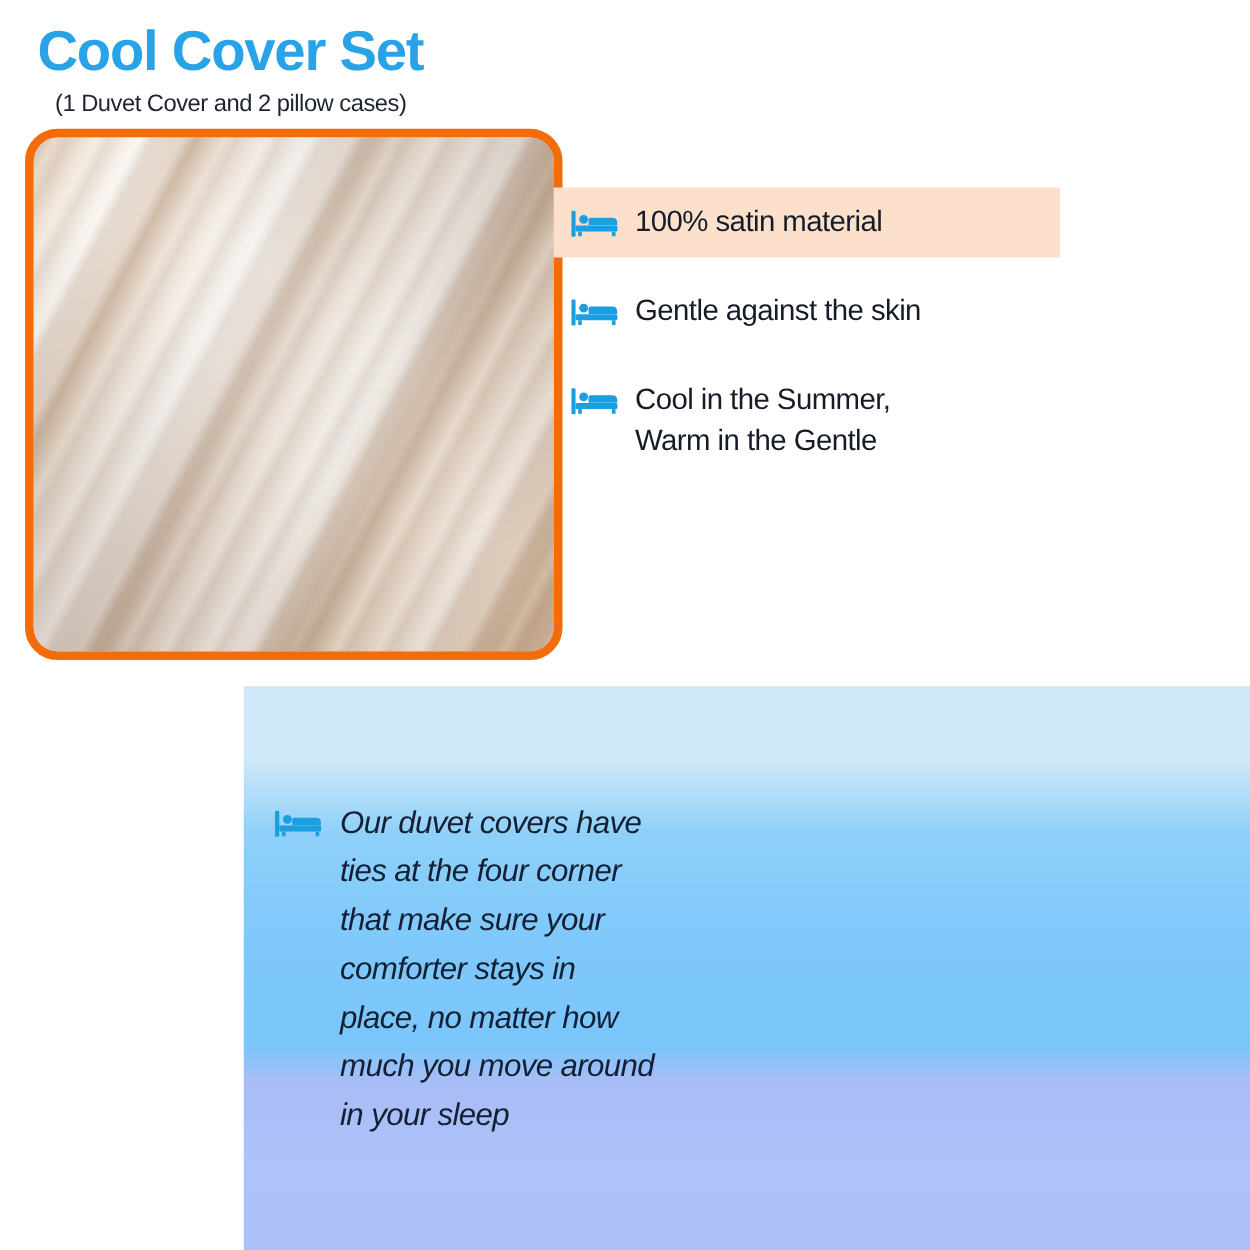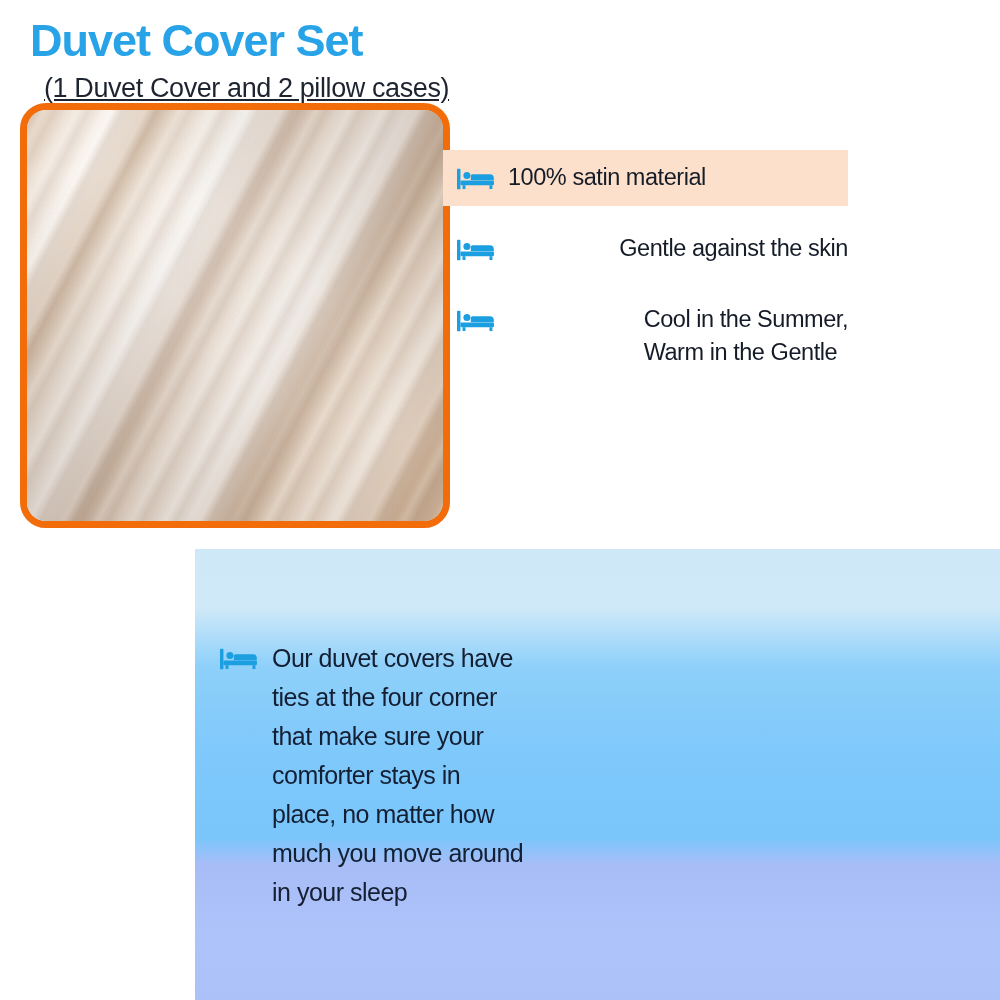--- a/index.html
+++ b/index.html
@@ -32,27 +32,26 @@
     font-size: 45px;
     font-weight: bold;
     letter-spacing: -1.0px;
     color: #29a3e8;
     line-height: 1.0;
     padding-top: 18px;
     white-space: nowrap;
   }
 
   #page-subtitle {
-    font-size: 27px;
+    font-size: 19px;
     color: #1d2430;
     letter-spacing: -0.4px;
     padding-top: 10px;
     padding-left: 14px;
     white-space: nowrap;
-    text-decoration: underline;
   }
 
   
   #fabric-photo-frame {
     position: absolute;
     left: 20px;
     top: 103px;
     width: 430px;
     height: 425px;
     border: 7px solid #f26d0a;
@@ -114,21 +113,21 @@
   .feature-row {
     position: relative;
     display: flex;
     align-items: flex-start;
     width: 405px;
     min-height: 56px;
     padding: 11px 0 11px 14px;
     margin-bottom: 15px;
   }
   .feature-row.highlight { background: #fce0cb; }
-  .feature-row.plain { background: transparent; justify-content: space-between; }
+  .feature-row.plain { background: transparent; }
 
   .bed-icon {
     flex: 0 0 auto;
     width: 38px;
     height: 26px;
     margin-top: 5px;
     margin-right: 13px;
   }
   .bed-icon svg { display: block; width: 38px; height: 26px; }
 
@@ -149,20 +148,21 @@
     height: 451px;
     background: linear-gradient(180deg,
       #cee8f8 0%,
       #cfe9f8 13%,
       #8ed0fa 26%,
       #7ec8fb 46%,
       #7ac6fb 64%,
       #a8bdf7 70%,
       #aec3f9 86%,
       #acc1f8 100%);
+    font-style: italic;
   }
 
   #ties-text-block {
     position: absolute;
     left: 25px;
     top: 90px;
     width: 380px;
     display: flex;
     align-items: flex-start;
   }
@@ -177,21 +177,21 @@
 
   
   .no-select { user-select: none; }
 </style>
 </head>
 <body>
 
 <div id="poster">
 
   <div id="header">
-    <div id="page-title" class="no-select">Duvet Cover Set</div>
+    <div id="page-title" class="no-select">Cool Cover Set</div>
     <div id="page-subtitle" class="no-select">(1 Duvet Cover and 2 pillow cases)</div>
   </div>
 
   <div id="fabric-photo-frame">
     <div id="fabric-base" class="fabric-canvas"></div>
     <div id="fabric-shade" class="fabric-canvas"></div>
     <div id="fabric-ridges" class="fabric-canvas"></div>
   </div>
 
   <div id="feature-list">

